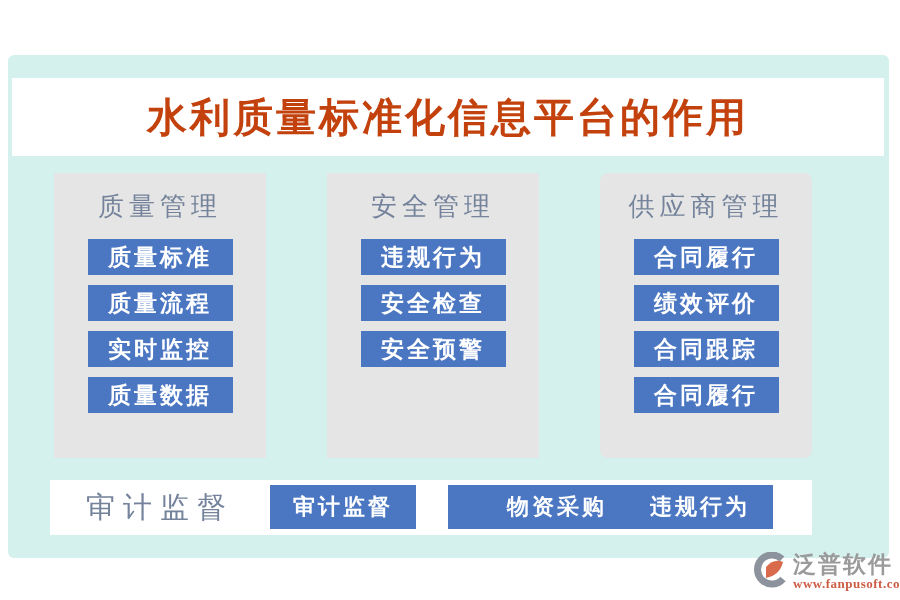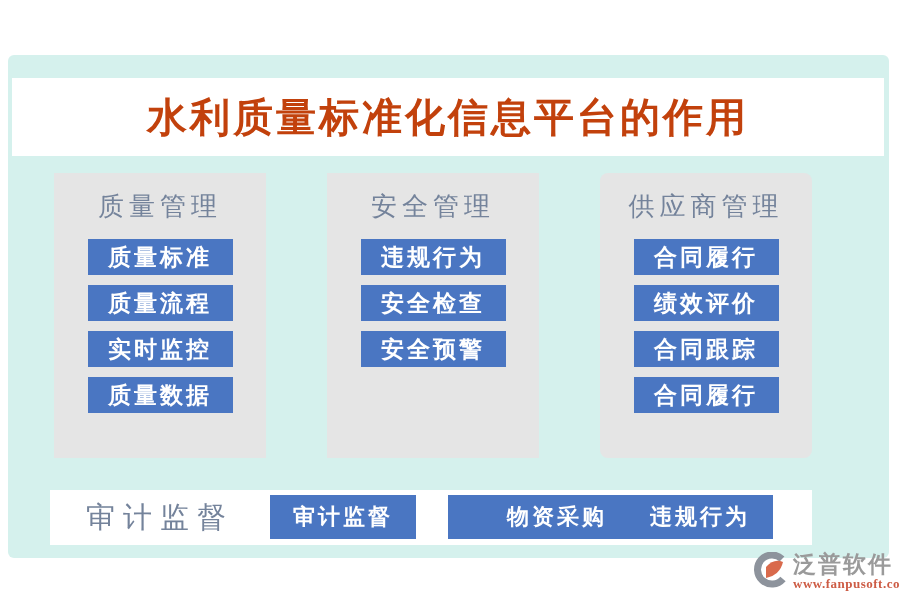--- a/index.html
+++ b/index.html
@@ -31,21 +31,21 @@
     font-size:26px;color:#74839b;letter-spacing:5px;white-space:nowrap;
   }
   .btn{
     width:145px;height:36px;margin:10px auto 0;background:#4a76c2;
     color:#ffffff;font-size:23px;font-weight:bold;letter-spacing:3px;
     display:flex;align-items:center;justify-content:center;
     cursor:pointer;white-space:nowrap;
   }
   .btn.first{margin-top:16px;}
   .bottom-bar{
-    position:absolute;left:50px;top:490px;width:762px;height:55px;
+    position:absolute;left:50px;top:480px;width:762px;height:55px;
     background:#ffffff;
   }
   .bottom-label{
     position:absolute;left:0;top:0;width:220px;height:55px;line-height:55px;
     text-align:center;font-size:29px;color:#74839b;letter-spacing:8px;
     white-space:nowrap;
   }
   .bottom-btn{
     position:absolute;top:5px;width:146px;height:44px;background:#4a76c2;
     color:#ffffff;font-size:22px;font-weight:bold;letter-spacing:3px;

